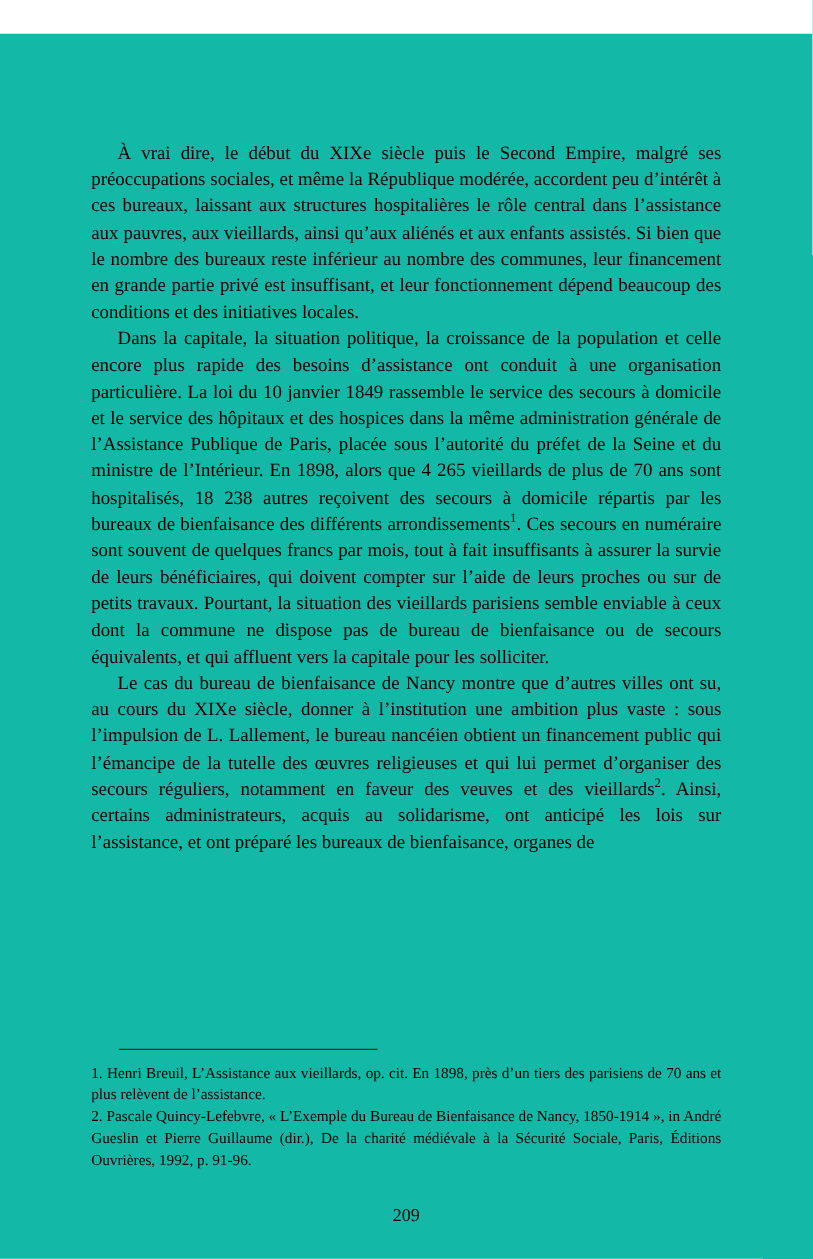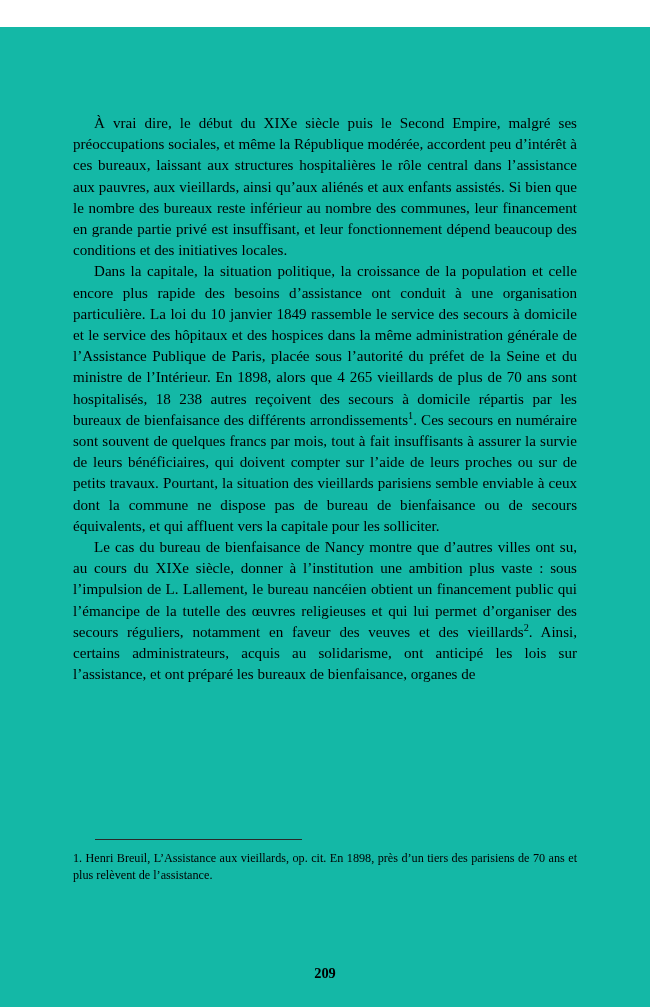--- a/index.html
+++ b/index.html
@@ -91,36 +91,36 @@
   .ital { }
 
   .page-number {
     position: absolute;
     left: 0;
     top: 937px;
     width: 650px;
     text-align: center;
     font-size: 14.4px;
     line-height: 18px;
-    font-weight: bold;
   }
 </style>
 </head>
 <body>
 
 <div class="page">
 
   <div class="text-block">
     <p class="body-par">À vrai dire, le début du XIXe siècle puis le Second Empire, malgré ses préoccupations sociales, et même la République modérée, accordent peu d’intérêt à ces bureaux, laissant aux structures hospitalières le rôle central dans l’assistance aux pauvres, aux vieillards, ainsi qu’aux aliénés et aux enfants assistés. Si bien que le nombre des bureaux reste inférieur au nombre des communes, leur financement en grande partie privé est insuffisant, et leur fonctionnement dépend beaucoup des conditions et des initiatives locales.</p>
     <p class="body-par">Dans la capitale, la situation politique, la croissance de la population et celle encore plus rapide des besoins d’assistance ont conduit à une organisation particulière. La loi du 10 janvier 1849 rassemble le service des secours à domicile et le service des hôpitaux et des hospices dans la même administration générale de l’Assistance Publique de Paris, placée sous l’autorité du préfet de la Seine et du ministre de l’Intérieur. En 1898, alors que 4 265 vieillards de plus de 70 ans sont hospitalisés, 18 238 autres reçoivent des secours à domicile répartis par les bureaux de bienfaisance des différents arrondissements<sup class="fn-ref">1</sup>. Ces secours en numéraire sont souvent de quelques francs par mois, tout à fait insuffisants à assurer la survie de leurs bénéficiaires, qui doivent compter sur l’aide de leurs proches ou sur de petits travaux. Pourtant, la situation des vieillards parisiens semble enviable à ceux dont la commune ne dispose pas de bureau de bienfaisance ou de secours équivalents, et qui affluent vers la capitale pour les solliciter.</p>
     <p class="body-par">Le cas du bureau de bienfaisance de Nancy montre que d’autres villes ont su, au cours du XIXe siècle, donner à l’institution une ambition plus vaste : sous l’impulsion de L. Lallement, le bureau nancéien obtient un financement public qui l’émancipe de la tutelle des œuvres religieuses et qui lui permet d’organiser des secours réguliers, notamment en faveur des veuves et des vieillards<sup class="fn-ref">2</sup>. Ainsi, certains administrateurs, acquis au solidarisme, ont anticipé les lois sur l’assistance, et ont préparé les bureaux de bienfaisance, organes de</p>
   </div>
 
   <div class="footnote-area">
     <hr class="fn-rule" style="width: 207px;">
     <div class="fn-list">
       <p class="footnote">1. Henri Breuil, <span class="ital">L’Assistance aux vieillards</span>, <span class="ital">op. cit</span>. En 1898, près d’un tiers des parisiens de 70 ans et plus relèvent de l’assistance.</p>
+      <p class="footnote">2. Pascale Quincy-Lefebvre, « L’Exemple du Bureau de Bienfaisance de Nancy, 1850-1914 », <span class="ital">in</span> André Gueslin et Pierre Guillaume (dir.), <span class="ital">De la charité médiévale à la Sécurité Sociale</span>, Paris, Éditions Ouvrières, 1992, p. 91-96.</p>
     </div>
   </div>
 
   <div class="page-number">209</div>
 
 </div>
 
 </body></html>

